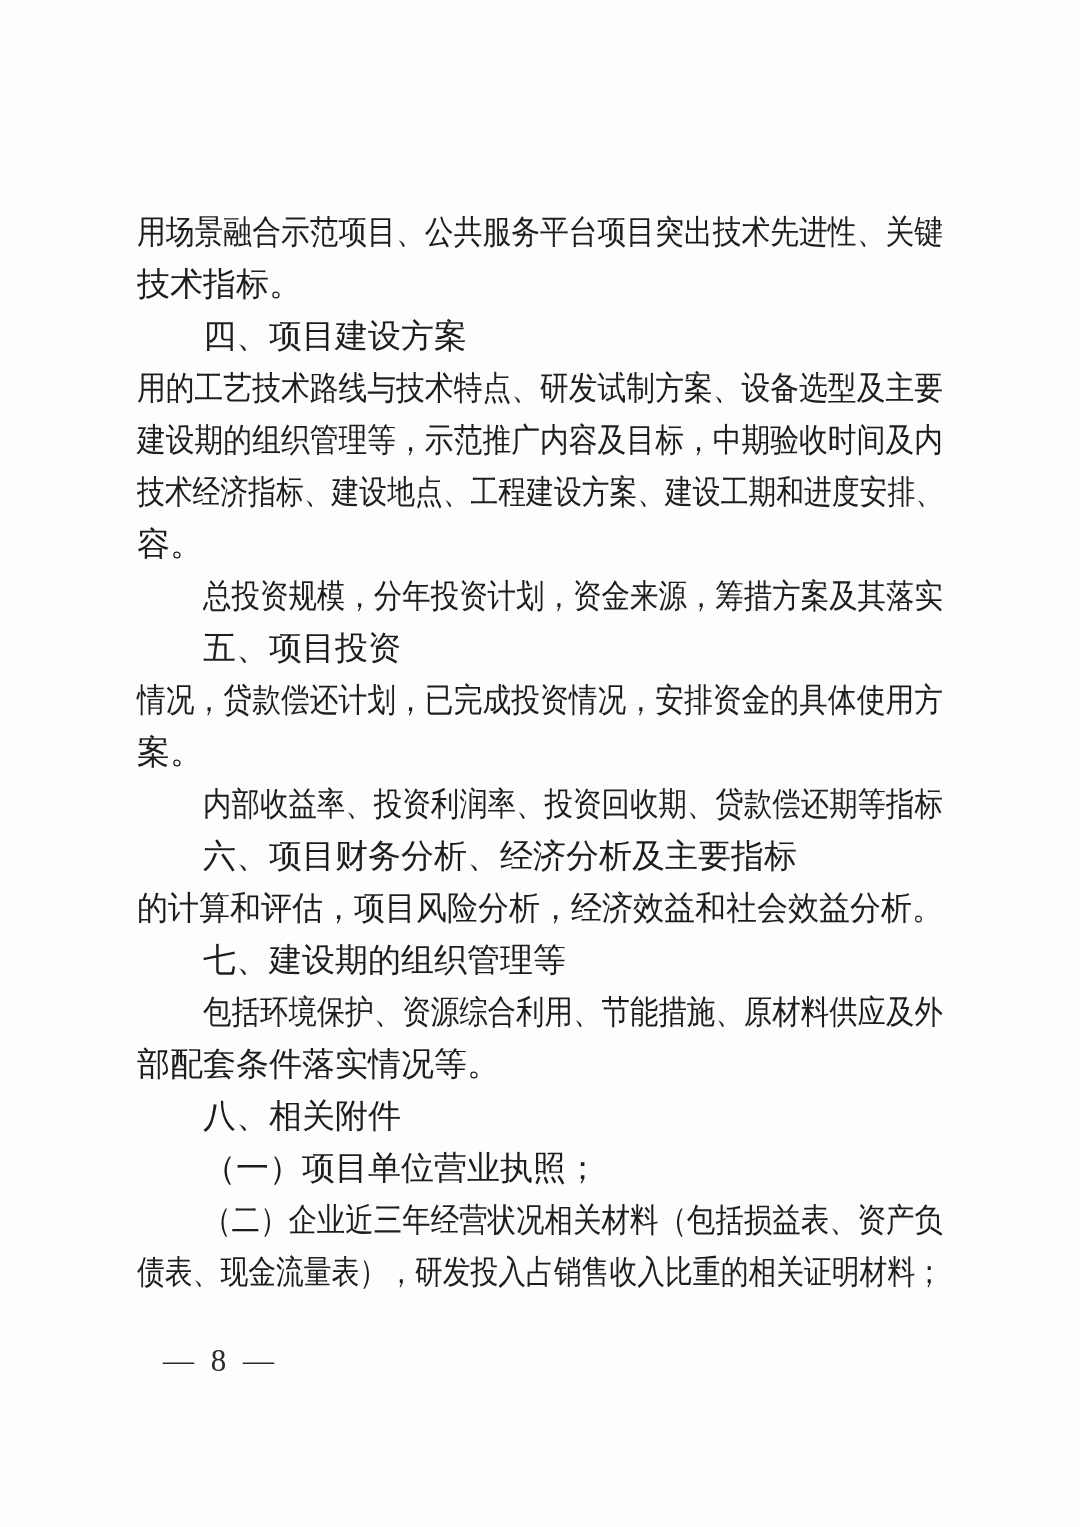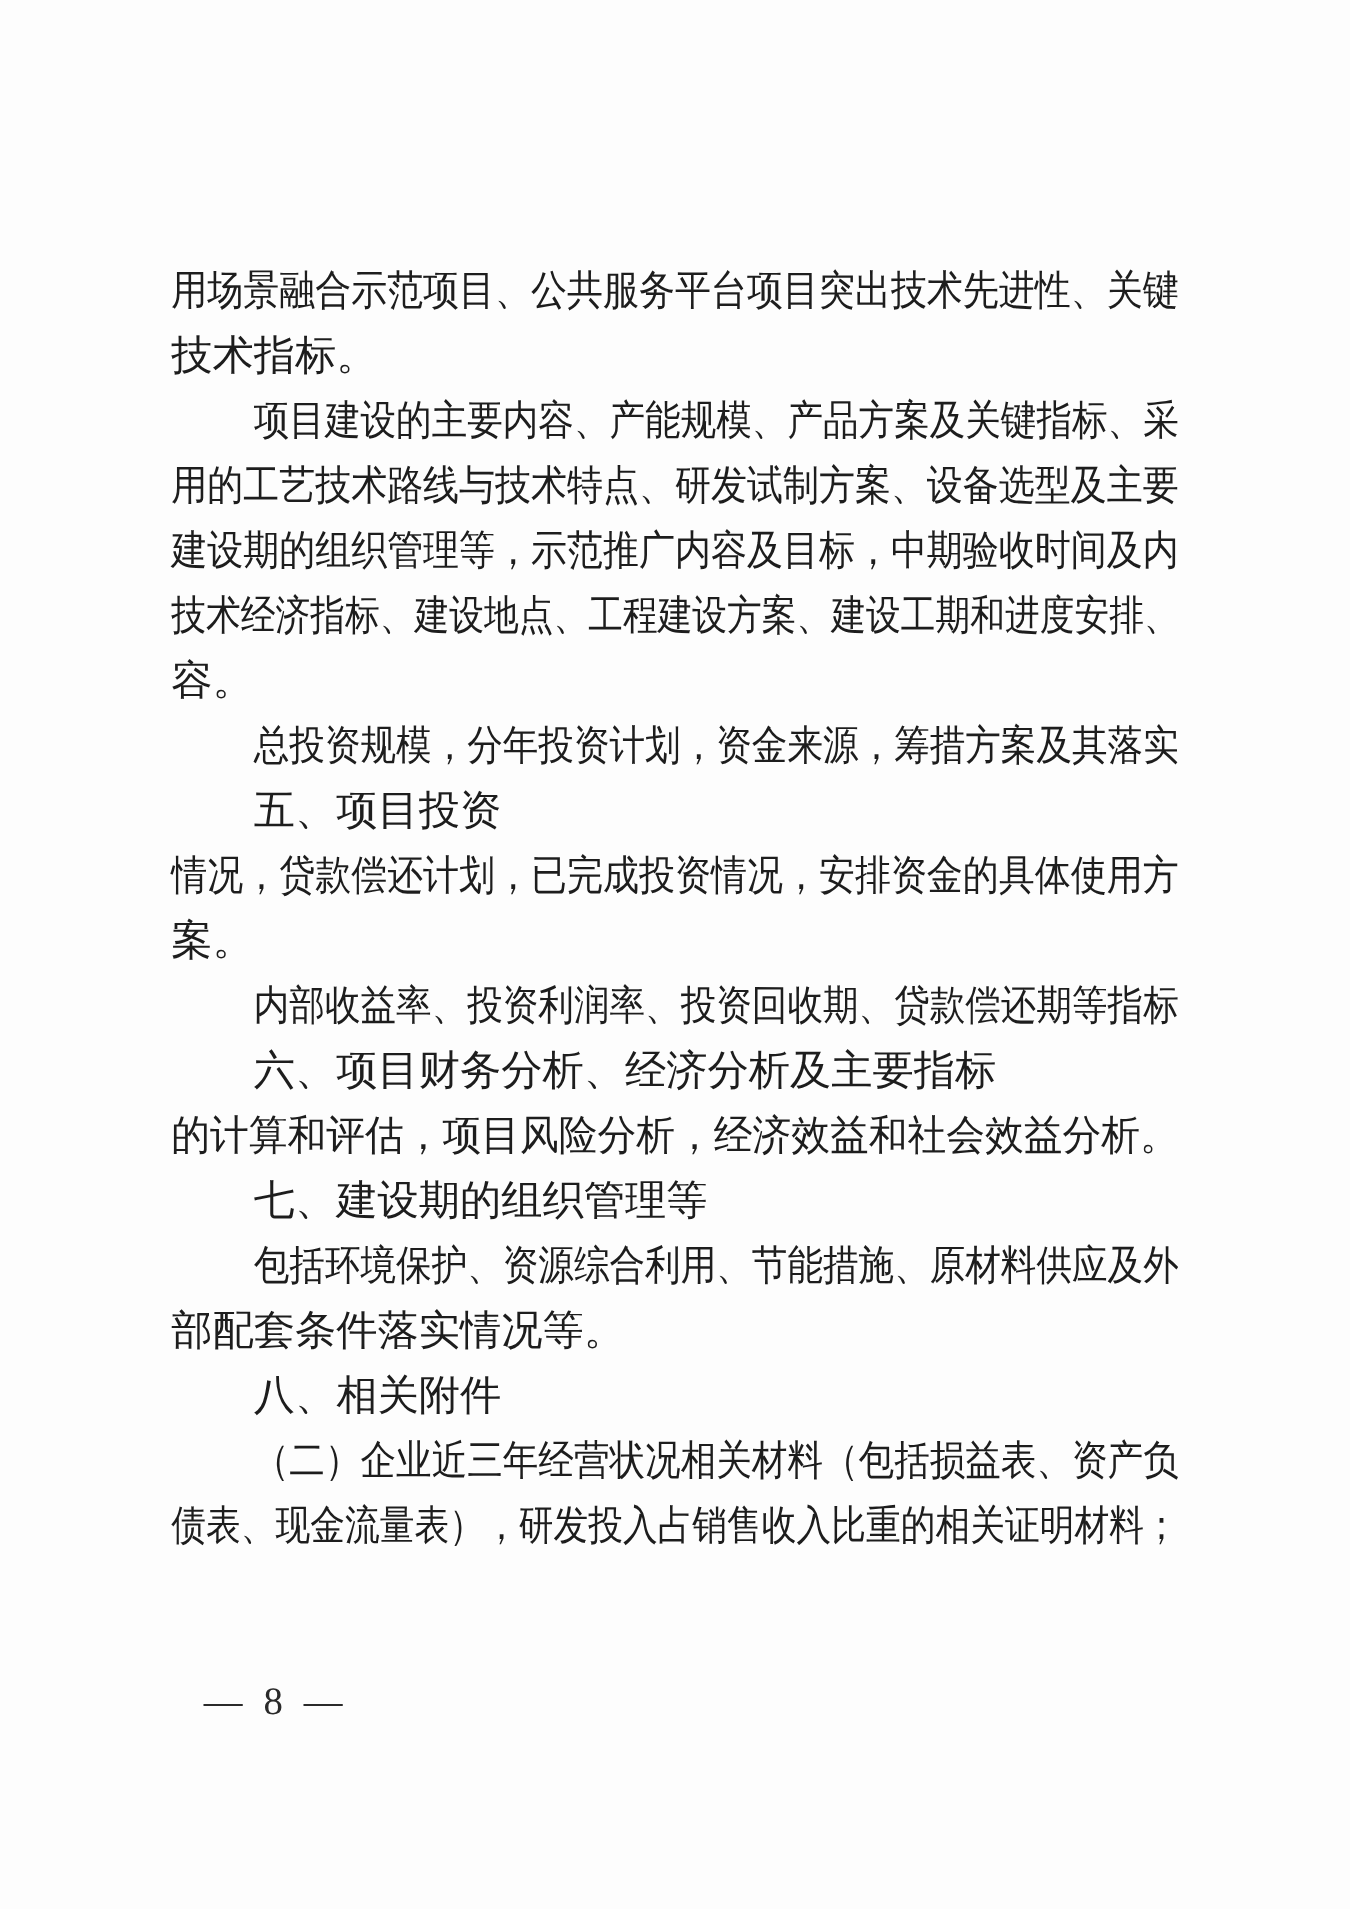--- a/index.html
+++ b/index.html
@@ -49,35 +49,36 @@
     letter-spacing: 1px;
   }
 </style>
 </head>
 <body>
 
 <div class="page">
   <main class="content" id="doc-body">
       <div class="line fill"><span class="line-text" style="transform: scaleX(0.872294);">用场景融合示范项目、公共服务平台项目突出技术先进性、关键</span></div>
       <div class="line"><span class="line-text">技术指标。</span></div>
-      <div class="line indent fill"><span class="line-text" style="transform: scaleX(0.862471);">项目建设的主要内容、产能规模、产品方案及关键指标、采</span></div>
+      <div class="line indent"><span class="line-text">四、项目建设方案</span></div>
       <div class="line fill"><span class="line-text" style="transform: scaleX(0.872294);">用的工艺技术路线与技术特点、研发试制方案、设备选型及主要</span></div>
       <div class="line fill"><span class="line-text" style="transform: scaleX(0.872294);">建设期的组织管理等，示范推广内容及目标，中期验收时间及内</span></div>
       <div class="line fill"><span class="line-text" style="transform: scaleX(0.842215);">技术经济指标、建设地点、工程建设方案、建设工期和进度安排、</span></div>
       <div class="line"><span class="line-text">容。</span></div>
       <div class="line indent fill"><span class="line-text" style="transform: scaleX(0.862471);">总投资规模，分年投资计划，资金来源，筹措方案及其落实</span></div>
       <div class="line indent"><span class="line-text">五、项目投资</span></div>
       <div class="line fill"><span class="line-text" style="transform: scaleX(0.872294);">情况，贷款偿还计划，已完成投资情况，安排资金的具体使用方</span></div>
       <div class="line"><span class="line-text">案。</span></div>
       <div class="line indent fill"><span class="line-text" style="transform: scaleX(0.862471);">内部收益率、投资利润率、投资回收期、贷款偿还期等指标</span></div>
       <div class="line indent"><span class="line-text">六、项目财务分析、经济分析及主要指标</span></div>
       <div class="line"><span class="line-text" style="transform: scaleX(0.939394);">的计算和评估，项目风险分析，经济效益和社会效益分析。</span></div>
       <div class="line indent"><span class="line-text">七、建设期的组织管理等</span></div>
       <div class="line indent fill"><span class="line-text" style="transform: scaleX(0.862471);">包括环境保护、资源综合利用、节能措施、原材料供应及外</span></div>
       <div class="line"><span class="line-text">部配套条件落实情况等。</span></div>
       <div class="line indent"><span class="line-text">八、相关附件</span></div>
+      <div class="line indent"><span class="line-text">（一）项目单位营业执照；</span></div>
       <div class="line indent fill"><span class="line-text" style="transform: scaleX(0.862471);">（二）企业近三年经营状况相关材料（包括损益表、资产负</span></div>
       <div class="line fill"><span class="line-text" style="transform: scaleX(0.842215);">债表、现金流量表），研发投入占销售收入比重的相关证明材料；</span></div>
     </main>
   <footer class="page-footer">
     <span>— 8 —</span>
   </footer>
 </div>
 
 </body></html>

